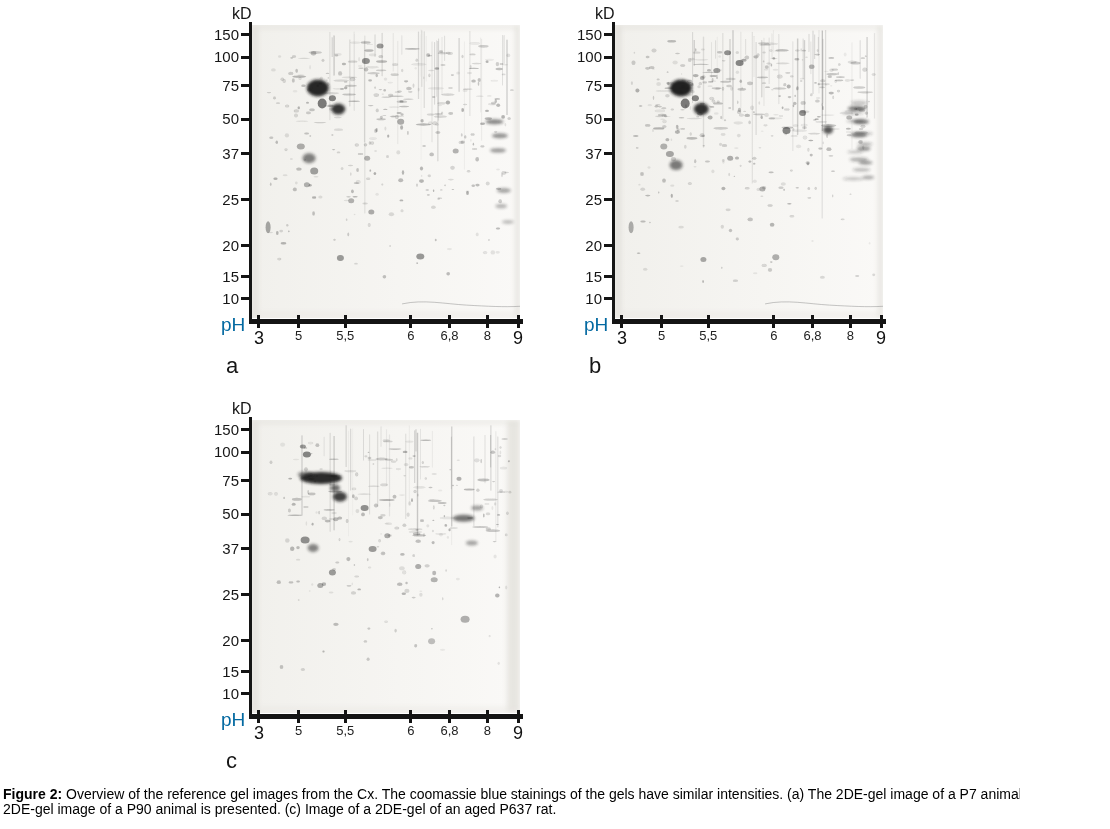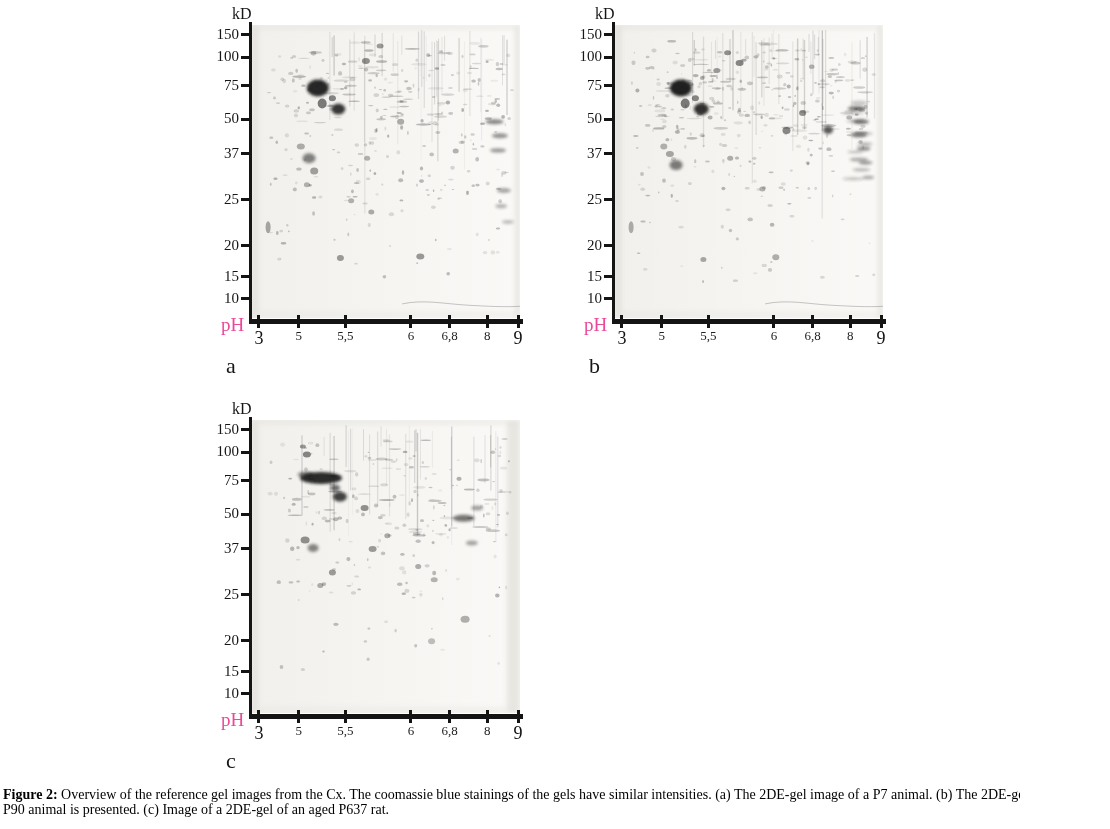--- a/index.html
+++ b/index.html
@@ -1,25 +1,25 @@
 <!DOCTYPE html>
 <html><head>
 <meta charset="utf-8">
 <title>Figure 2</title>
 <style>
   html,body{margin:0;padding:0;background:#ffffff;}
   .page{position:relative;width:1020px;height:829px;background:#ffffff;overflow:hidden;
-        font-family:Liberation Serif, serif;color:#0d0d0d;}
+        font-family:Liberation Sans, sans-serif;color:#0d0d0d;}
   .abs{position:absolute;}
   .axis{background:#141414;}
   .unit-y{font-size:16px;color:#161616;}
   .ytick{font-size:15px;text-align:right;color:#161616;}
   .xtick{font-size:13px;text-align:center;color:#222222;}
   .xtick.big{font-size:18px;color:#111111;}
-  .ph{font-size:19px;color:#ec4899;}
+  .ph{font-size:19px;color:#0369a1;}
   .letter{font-size:22px;color:#161616;}
   .caption{position:absolute;left:3px;top:787px;width:1104px;font-size:14px;line-height:15px;color:#000000;}
   .caption b{font-weight:bold;}
 </style>
 </head>
 <body>
 
 <div class="page" id="page">
   <div id="panels" class="abs" style="left:0;top:0;width:1110px;height:780px;">
       <div class="abs" style="left: 252px; top: 25px; width: 268px; height: 293px;"><svg width="268" height="293" viewBox="0 0 268 293">

